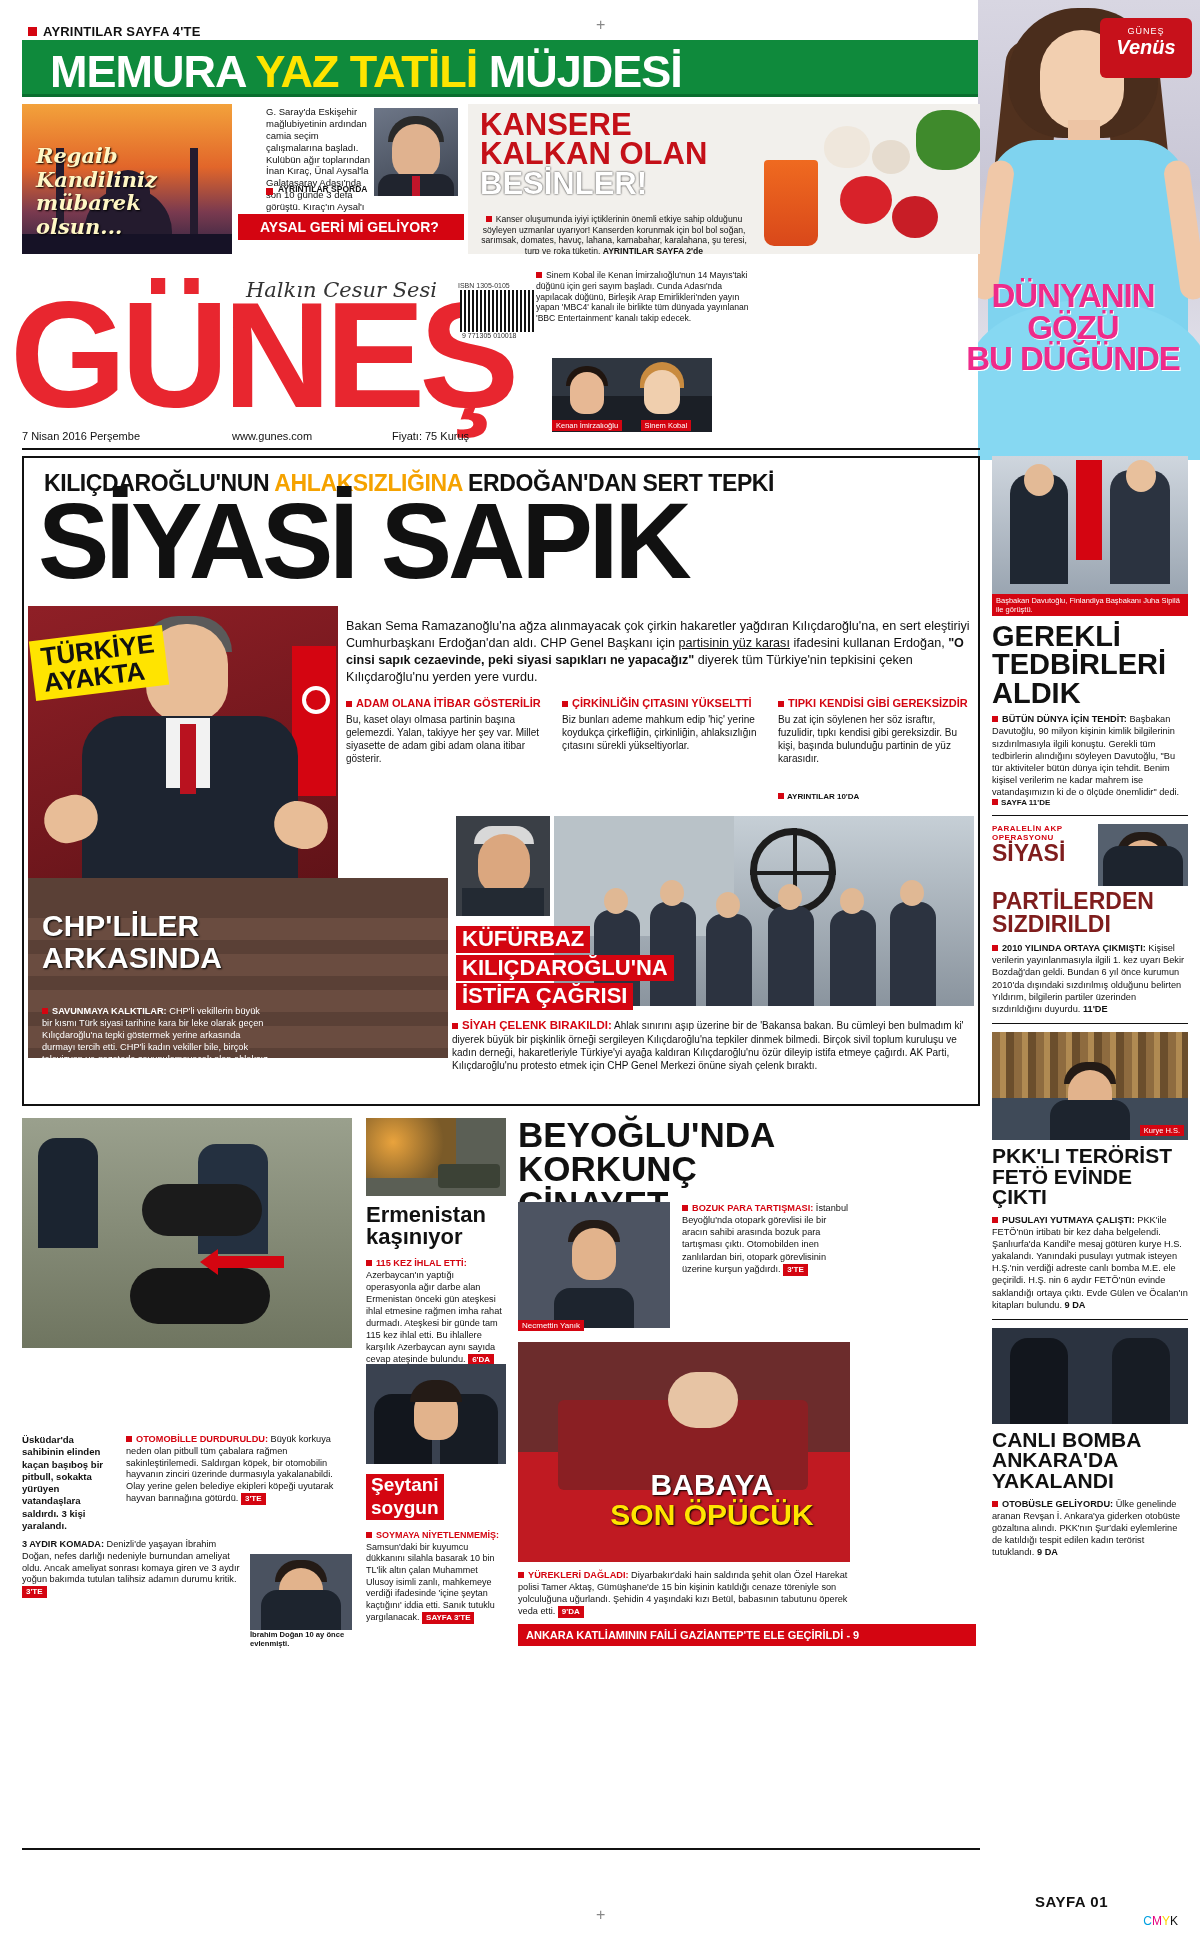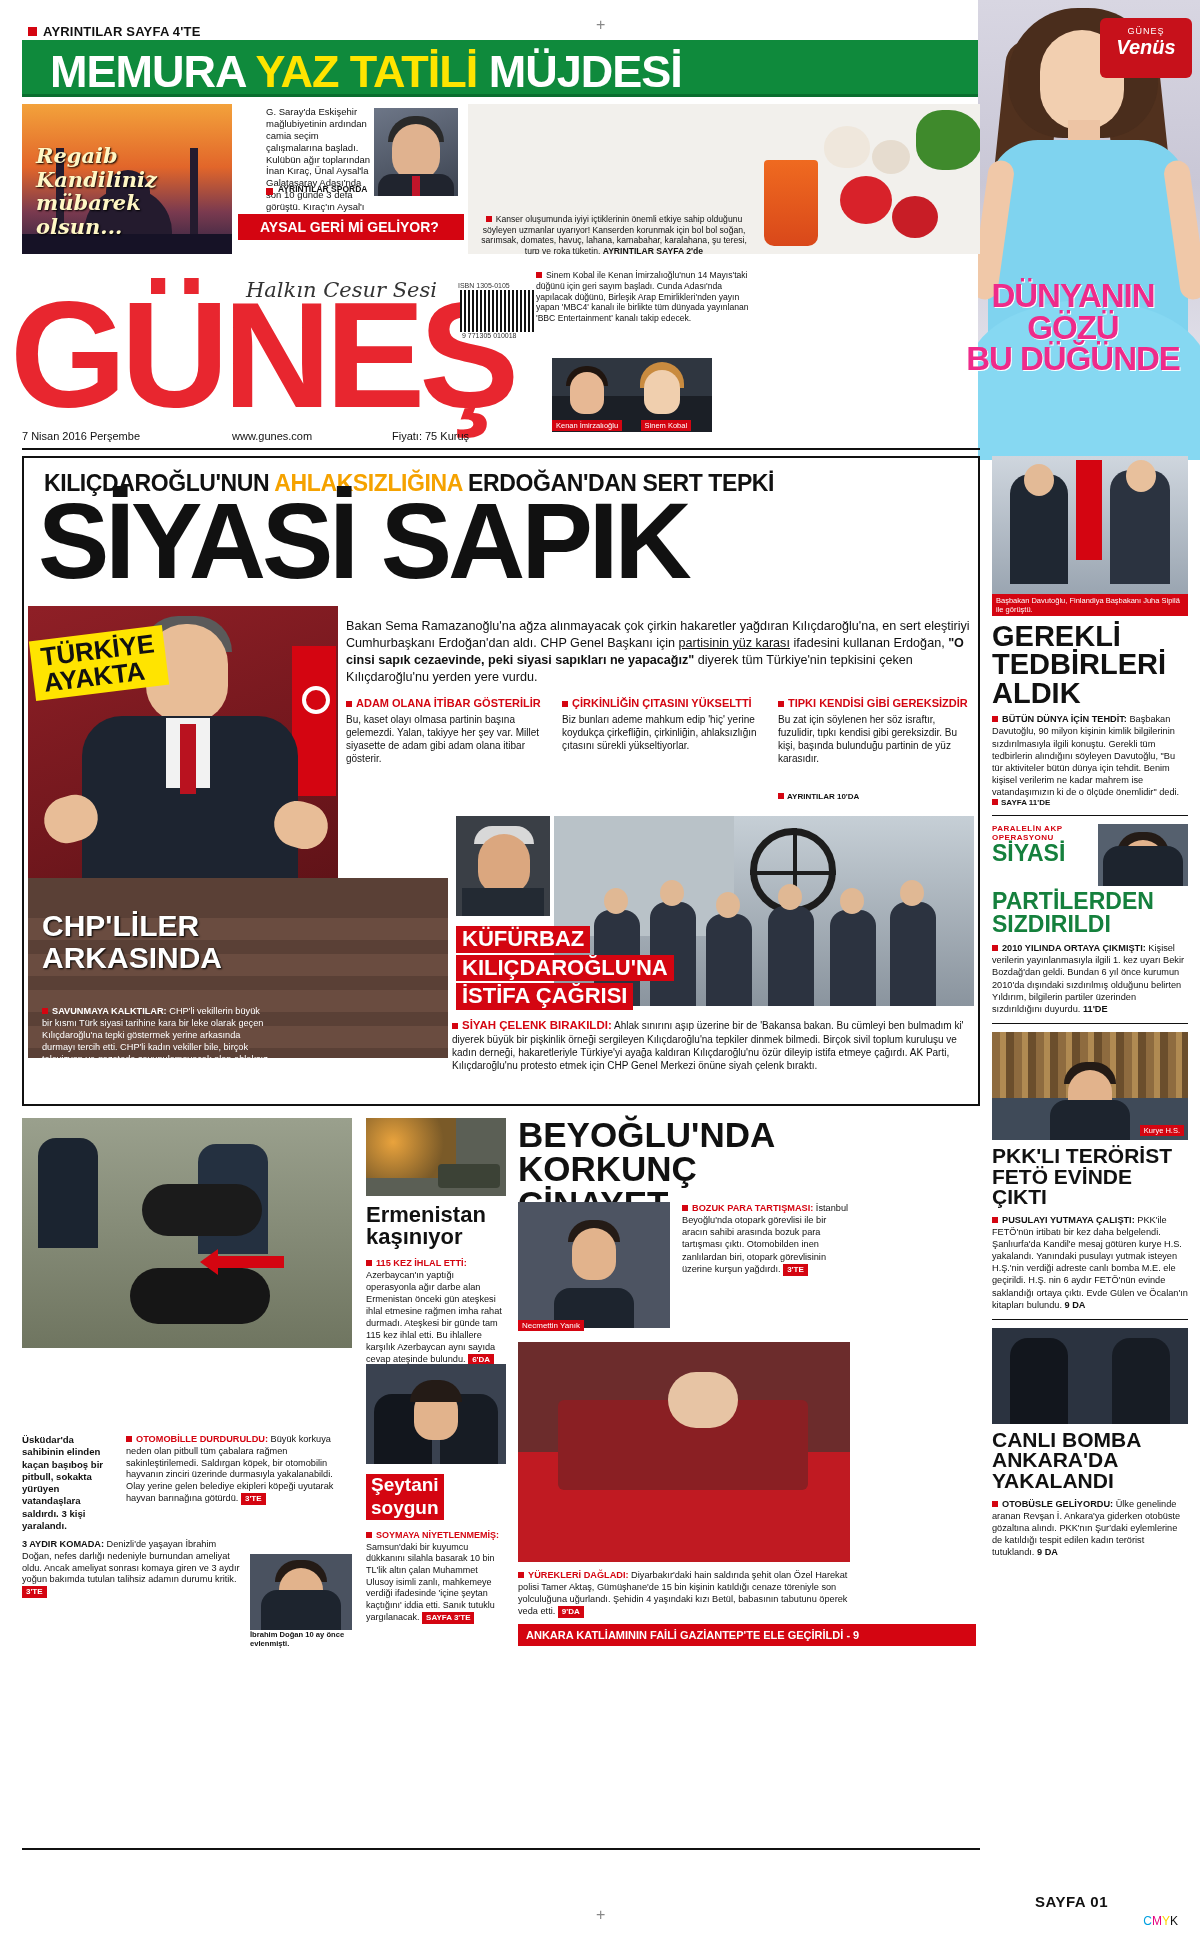--- a/index.html
+++ b/index.html
@@ -168,21 +168,21 @@
   .rc-h2 { position:absolute; right:32px; top:4px; width:30px; height:32px; background:#e8c09c; border-radius:50%; }
   .rc-flag { position:absolute; left:84px; top:4px; width:26px; height:100px; background:#d40511; }
   .rc-cap { background:#d40511; color:#fff; font-size:7.5px; padding:2px 4px; line-height:1.2; }
   .rc-h1title { font-size:29px; font-weight:bold; line-height:0.98; margin-top:6px; }
   .rc-body { font-size:9.2px; line-height:1.32; margin-top:6px; }
   .rc-body .rs { display:inline-block; width:6px; height:6px; background:#d40511; margin-right:4px; }
   .rc-body .b { font-weight:bold; }
   .rc-ref { font-size:8px; font-weight:bold; }
   .rc-ref .rs { display:inline-block; width:6px; height:6px; background:#d40511; margin-right:3px; }
   .hr { height:1px; background:#111; margin:8px 0; }
-  .rc-h2title { font-size:23px; font-weight:bold; line-height:1.0; color:#15803d; }
+  .rc-h2title { font-size:23px; font-weight:bold; line-height:1.0; color:#7f1d1d; }
   .rc-tag { font-size:8px; color:#d40511; font-weight:bold; letter-spacing:.5px; }
   .rc-photo2 { width:90px; height:62px; background:#55606e; position:relative; float:right; margin:0 0 4px 6px; overflow:hidden;}
   .rc-photo3 { width:196px; height:108px; background:#3f4a58; position:relative; overflow:hidden; margin-top:4px;}
   .rc-photo4 { width:196px; height:96px; background:#2b3340; position:relative; overflow:hidden; margin-top:4px;}
   .genericface { position:absolute; left:50%; top:16px; margin-left:-22px; width:44px; height:52px; background:#e2b38c; border-radius:22px 22px 18px 18px;}
   .generichair { position:absolute; left:50%; top:8px; margin-left:-26px; width:52px; height:22px; background:#241b16; border-radius:26px 26px 0 0;}
   .genericbody { position:absolute; left:50%; bottom:0; margin-left:-40px; width:80px; height:40px; background:#1d242e; border-radius:16px 16px 0 0;}
 
   
   .bottom { position:absolute; left:22px; top:1118px; width:958px; height:700px; }
@@ -307,20 +307,25 @@
       <div class="aysal-bar"><span>AYSAL GERİ Mİ GELİYOR?</span></div>
     </div>
 
     <div class="promo-right">
       <div class="garlic"></div>
         <div class="garlic2"></div>
         <div class="greens"></div>
       <div class="veg-juice"></div>
         <div class="tomato1"></div>
         <div class="tomato2"></div>
+      <div class="kansere">
+        <div>KANSERE</div>
+        <div>KALKAN OLAN</div>
+        <div class="w">BESİNLER!</div>
+      </div>
       <div class="body">
         <span class="rs"></span><span>Kanser oluşumunda iyiyi içtiklerinin önemli etkiye sahip olduğunu söyleyen uzmanlar uyarıyor! Kanserden korunmak için bol bol soğan, sarımsak, domates, havuç, lahana, karnabahar, karalahana, şu teresi, turp ve roka tüketin.</span>
         <span class="b">AYRINTILAR SAYFA 2'de</span>
       </div>
     </div>
   </div>
 
   <div class="masthead">
     <div class="halkin">Halkın Cesur Sesi</div>
     <div class="gunes">GÜNEŞ</div>
@@ -557,20 +562,24 @@
     <div class="bey-body">
       <span class="rs"></span><span class="hd">BOZUK PARA TARTIŞMASI:</span><span> İstanbul Beyoğlu'nda otopark görevlisi ile bir aracın sahibi arasında bozuk para tartışması çıktı. Otomobilden inen zanlılardan biri, otopark görevlisinin üzerine kurşun yağdırdı.</span>
       <span class="ref3te">3'TE</span>
     </div>
 
     <div class="baba-photo">
       <div class="bp-flag"></div>
         <div class="bp-coffin"></div>
         <div class="bp-hand"></div>
     </div>
+    <div class="babaya">
+      <div class="l1">BABAYA</div>
+      <div class="l2">SON ÖPÜCÜK</div>
+    </div>
     <div class="baba-body">
       <span class="rs"></span><span class="hd">YÜREKLERİ DAĞLADI:</span><span> Diyarbakır'daki hain saldırıda şehit olan Özel Harekat polisi Tamer Aktaş, Gümüşhane'de 15 bin kişinin katıldığı cenaze töreniyle son yolculuğuna uğurlandı. Şehidin 4 yaşındaki kızı Betül, babasının tabutunu öperek veda etti.</span>
       <span class="ref3te">9'DA</span>
     </div>
     <div class="ankara-bar"><span>ANKARA KATLİAMININ FAİLİ GAZİANTEP'TE ELE GEÇİRİLDİ - 9</span></div>
   </div>
 
   <div class="footer-line"></div>
   <div class="crossmark2">+</div>
   <div class="sayfa01">SAYFA 01</div>

